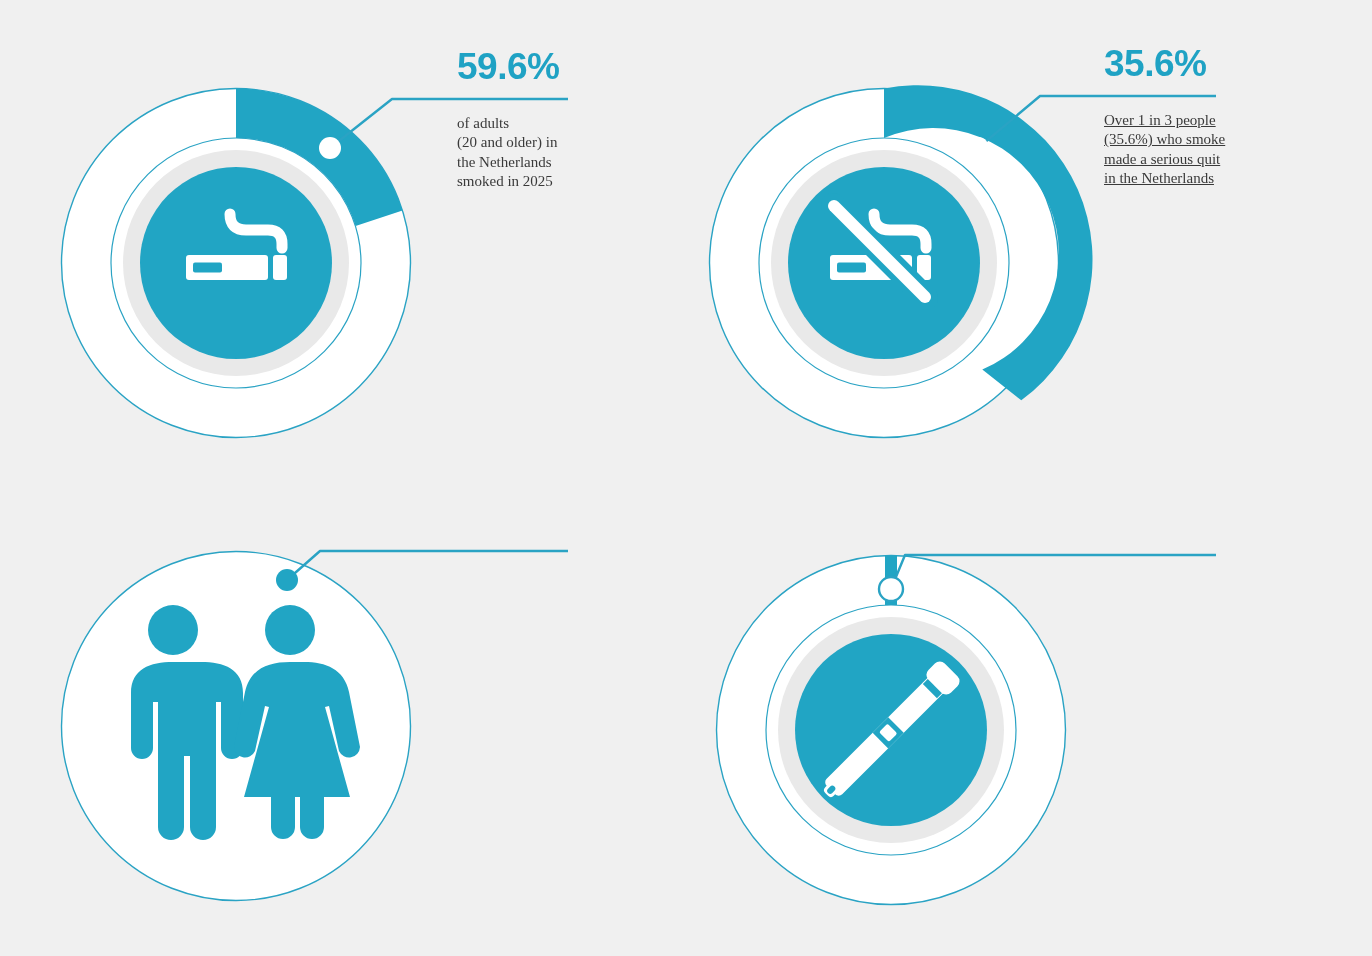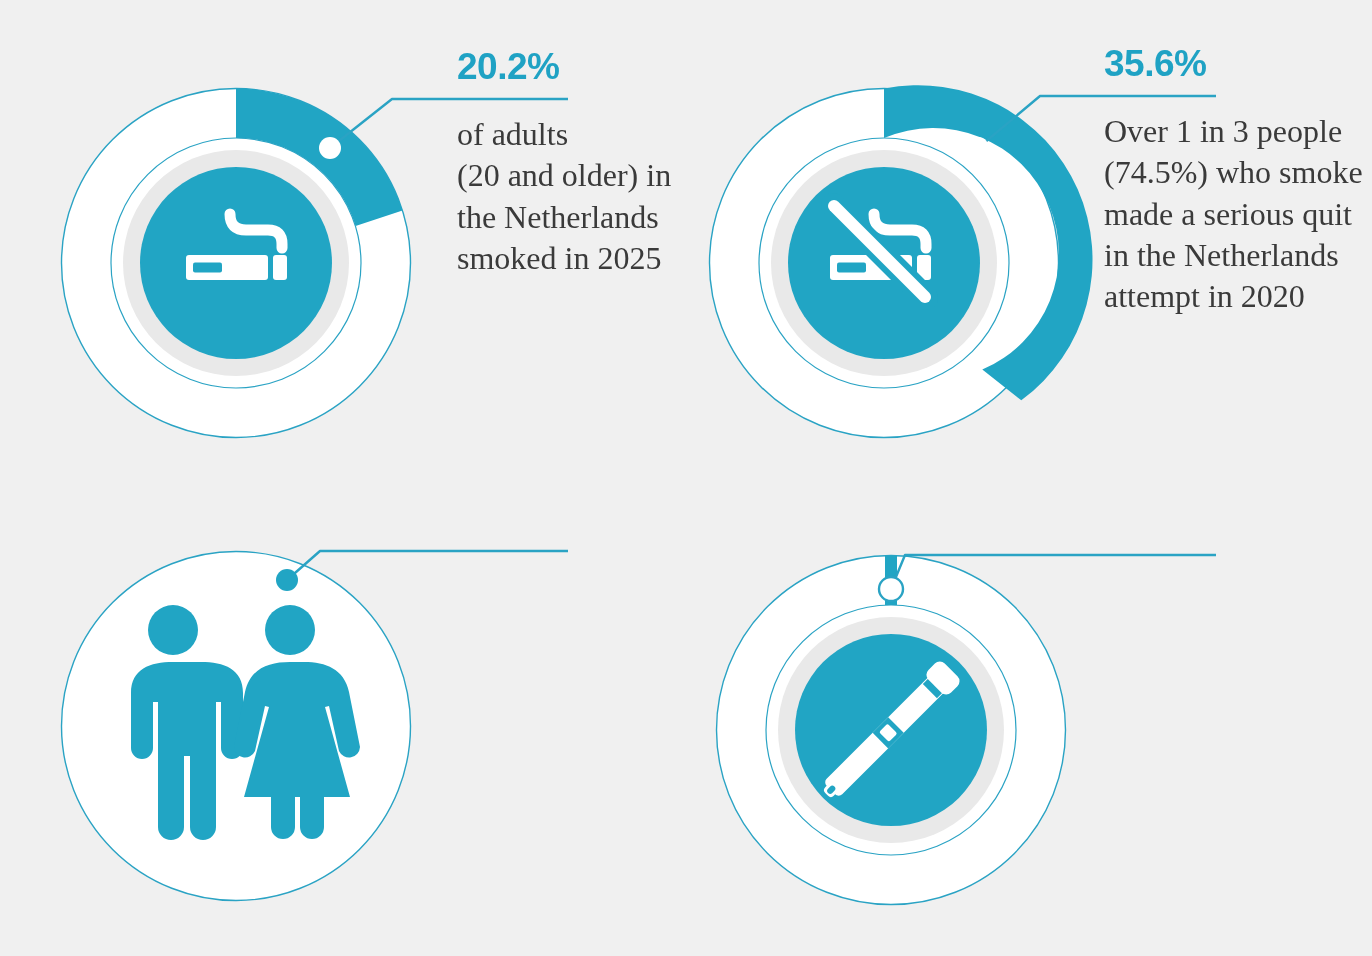--- a/index.html
+++ b/index.html
@@ -37,30 +37,30 @@
     font-family: "Liberation Sans", sans-serif;
     font-weight: bold;
     color: #1fa2c4;
     letter-spacing: -0.5px;
     line-height: 1.02;
   }
   .stat-lg { font-size: 37px; }
   .body-copy {
     font-family: "Liberation Serif", serif;
     color: #3a3a3a;
-    font-size: 32px;
+    font-size: 15px;
     line-height: 1.29;
   }
   .body-copy .ln { display: block; white-space: nowrap; }
 
   .p1-stat { position: absolute; left: 457px; top: 48px; }
   .p1-copy { position: absolute; left: 457px; top: 114px; }
 
   .p2-stat { position: absolute; left: 1104px; top: 45px; }
-  .p2-copy { position: absolute; left: 1104px; top: 111px; }
+  .p2-copy { position: absolute; left: 1104px; top: 111px; text-decoration: underline; }
 </style>
 </head>
 <body>
 
 <div class="canvas">
 
   <div class="panel">
 
     <div class="graphic" style="left:0;top:0;">
       <svg width="620" height="470" viewBox="0 0 620 470" aria-hidden="true">
@@ -83,21 +83,21 @@
           <rect x="273" y="255" width="14" height="25" rx="3"></rect>
           <path d="M 230 214 q 0 16 16 16 h 22 q 14 0 14 14 v 4" fill="none" stroke="#ffffff" stroke-width="11" stroke-linecap="round" stroke-linejoin="round"></path>
         </g>
 
         <path d="M 330 148 L 392 99 L 568 99" fill="none" stroke="#2aa3c4" stroke-width="2.4" stroke-linejoin="round"></path>
         <circle cx="330" cy="148" r="11" fill="#ffffff"></circle>
       </svg>
     </div>
 
     <div class="textblock">
-      <div class="stat stat-lg p1-stat">20.2%</div>
+      <div class="stat stat-lg p1-stat">59.6%</div>
       <div class="body-copy p1-copy">
         <span class="ln">of adults</span>
         <span class="ln">(20 and older) in</span>
         <span class="ln">the Netherlands</span>
         <span class="ln">smoked in 2025</span>
       </div>
     </div>
   </div>
 
   <div class="panel" style="left:648px;top:0;">
@@ -126,24 +126,23 @@
 
         <path d="M 330 148 L 392 96 L 568 96" fill="none" stroke="#2aa3c4" stroke-width="2.4" stroke-linejoin="round"></path>
         <circle cx="330" cy="148" r="11" fill="#ffffff"></circle>
       </svg>
     </div>
 
     <div class="textblock">
       <div class="stat stat-lg p2-stat" style="left:456px;top:45px;">35.6%</div>
       <div class="body-copy p2-copy" style="left:456px;top:111px;">
         <span class="ln">Over 1 in 3 people</span>
-        <span class="ln">(74.5%) who smoke</span>
+        <span class="ln">(35.6%) who smoke</span>
         <span class="ln">made a serious quit</span>
         <span class="ln">in the Netherlands</span>
-        <span class="ln">attempt in 2020</span>
       </div>
     </div>
   </div>
 
   <div class="panel" style="left:0;top:470px;">
 
     <div class="graphic" style="left:0;top:0;">
       <svg width="620" height="486" viewBox="0 0 620 486" aria-hidden="true">
         <circle cx="236" cy="256" r="174.5" fill="#ffffff" stroke="#2aa3c4" stroke-width="1.4"></circle>
 

